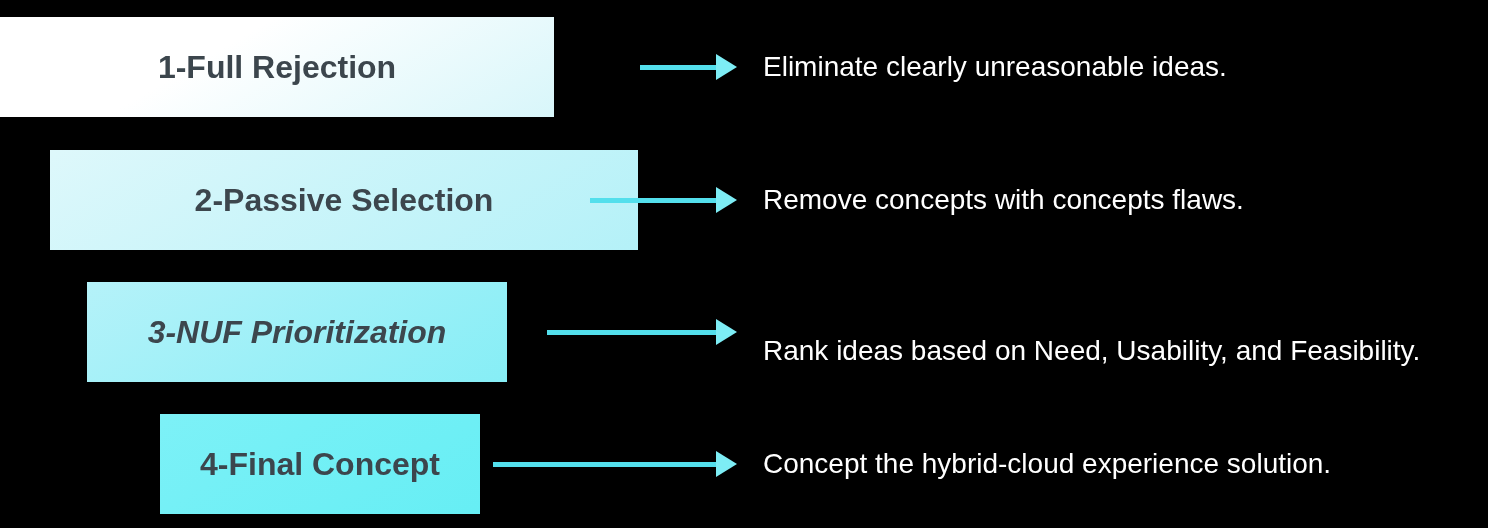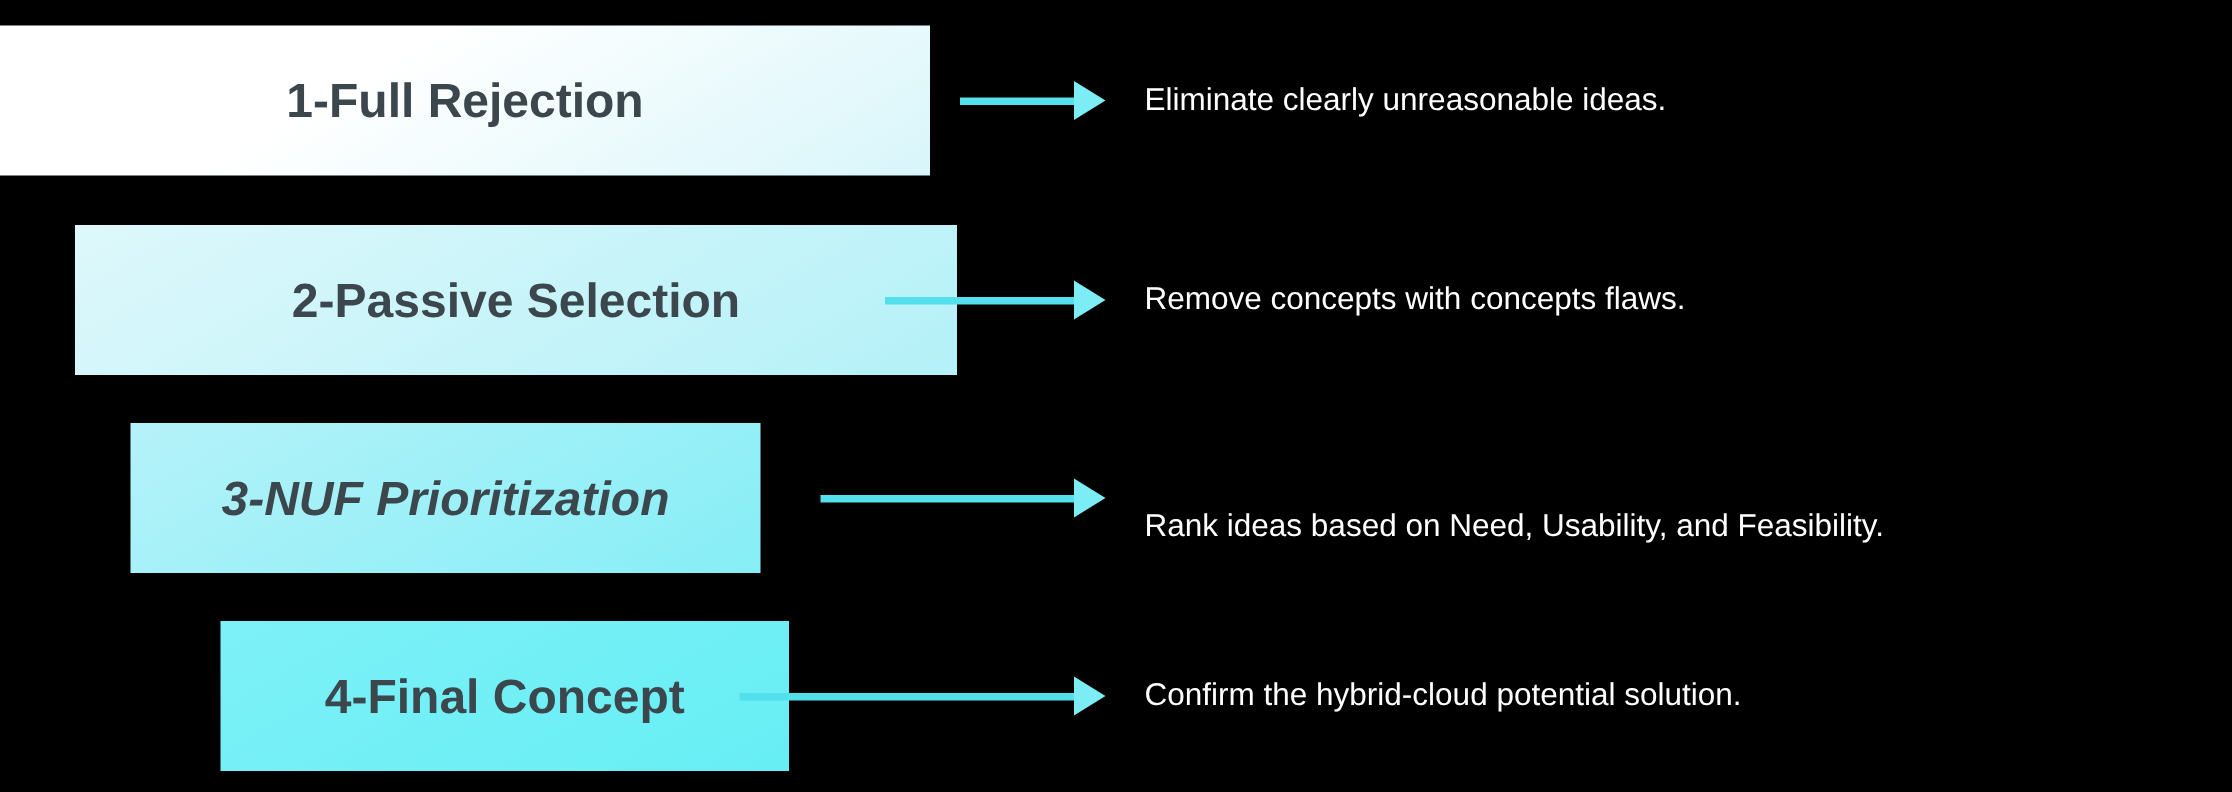--- a/index.html
+++ b/index.html
@@ -15,27 +15,27 @@
     overflow: hidden;
     font-family: "Liberation Sans", "DejaVu Sans", sans-serif;
   }
   .box {
     position: absolute;
     height: 100px;
     display: flex;
     align-items: center;
     justify-content: center;
   }
-  .box1 { left: 0px;   top: 17px;  width: 620px;
+  .box1 { left: 0px;   top: 17px;  width: 554px;
           background: linear-gradient(150deg, var(--box1-start) 0%, var(--box1-start) 38%, var(--box1-end) 100%); }
   .box2 { left: 50px;  top: 150px; width: 588px;
           background: linear-gradient(150deg, var(--box2-start) 0%, var(--box2-end) 100%); }
   .box3 { left: 87px; top: 282px; width: 420px;
           background: linear-gradient(150deg, var(--box3-start) 0%, var(--box3-end) 100%); font-style: italic; }
-  .box4 { left: 147px; top: 414px; width: 379px;
+  .box4 { left: 160px; top: 414px; width: 320px;
           background: linear-gradient(150deg, var(--box4-start) 0%, var(--box4-end) 100%); }
   .label {
     font-size: 32px;
     font-weight: bold;
     color: var(--label-text, #3c464d);
     letter-spacing: 0px;
     white-space: nowrap;
   }
   .arrow {
     position: absolute;
@@ -58,21 +58,21 @@
     height: 0;
     border-top: 13px solid transparent;
     border-bottom: 13px solid transparent;
     border-left: 21px solid var(--arrow-head, #7dedf5);
   }
   .desc {
     position: absolute;
     left: 763px;
     margin: 0;
     transform: translateY(-50%);
-    font-size: 21px;
+    font-size: 28px;
     font-weight: 400;
     color: var(--description-text, #fff);
     white-space: nowrap;
     letter-spacing: 0px;
   }
   .desc1 { top: 67px; }
   .desc2 { top: 200px; }
   .desc3 { top: 332px; margin-top: 19px; }
   .desc4 { top: 464px; }
 </style>
@@ -115,16 +115,16 @@
   </section>
 
   <section>
     <div class="box box4">
       <span class="label">4-Final Concept</span>
     </div>
     <div class="arrow arrow4">
       <span class="shaft"></span>
       <span class="head"></span>
     </div>
-    <p class="desc desc4">Confirm the hybrid-cloud potential solution.</p>
+    <p class="desc desc4">Concept the hybrid-cloud experience solution.</p>
   </section>
 
 </div>
 
 </body></html>

